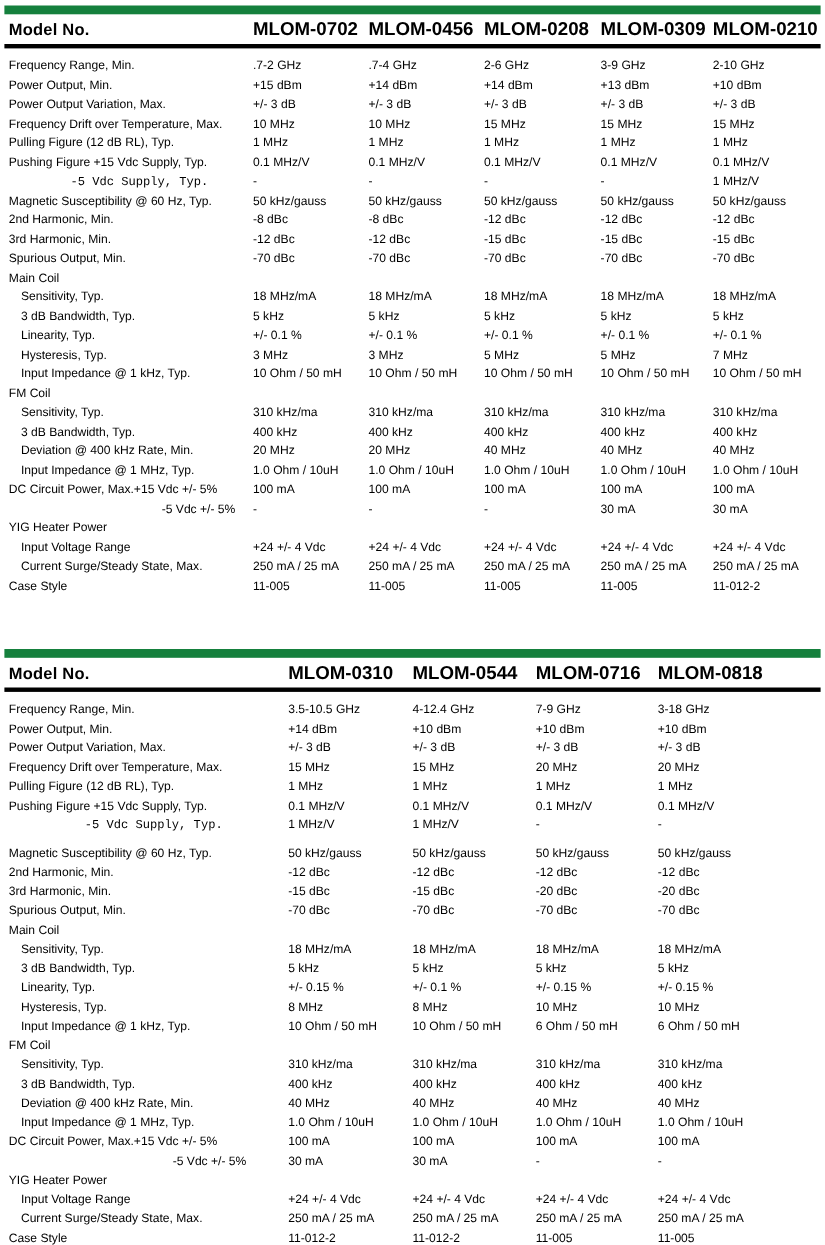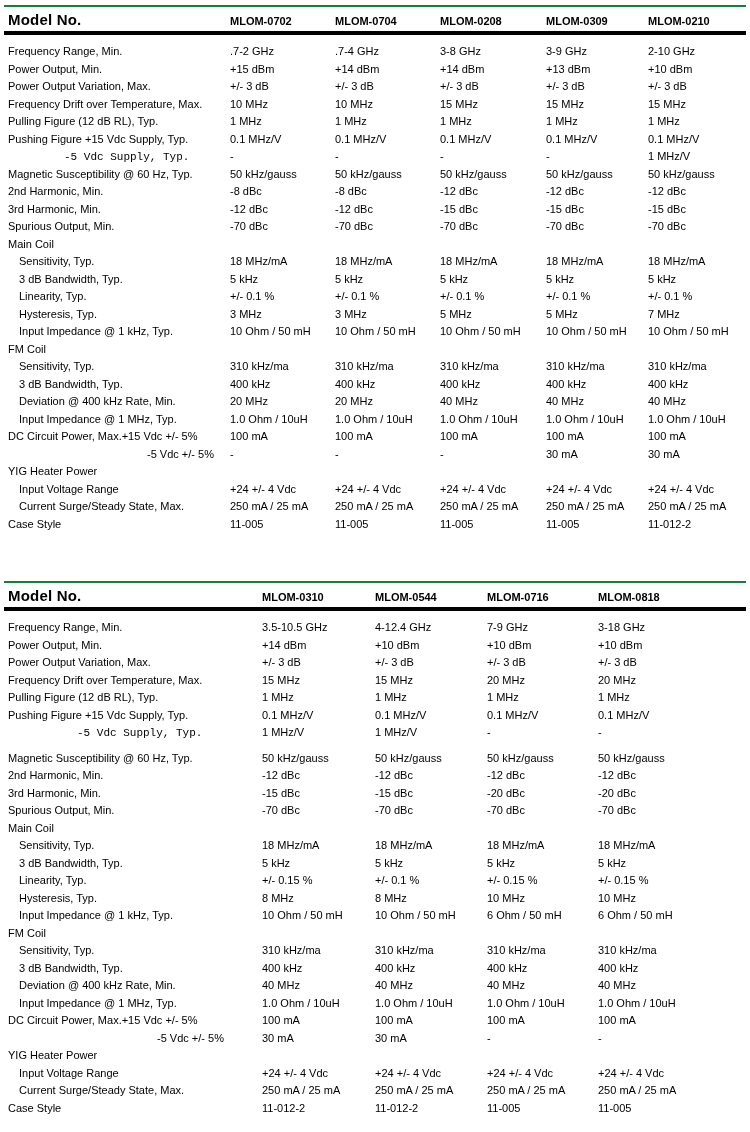--- a/index.html
+++ b/index.html
@@ -6,58 +6,58 @@
   body{
     width:750px;height:1132px;background:#ffffff;color:#000;
     font-family:"Liberation Sans","DejaVu Sans",sans-serif;font-size:11px;
     overflow:hidden;
   }
   .page{padding:5px 4px 0 4px;}
   .spec-table{width:742px;}
   .spec-table.t2{margin-top:48px;}
   .thead{
     display:grid;align-items:baseline;
-    border-top:2px solid #15803d;border-bottom:4px solid #000;
+    border-top:8px solid #15803d;border-bottom:4px solid #000;
     padding:4px 0 3px 4px;
   }
   .t1 .thead,.t1 .row{grid-template-columns:222px 105px 105px 106px 102px 1fr;}
   .t2 .thead,.t2 .row{grid-template-columns:254px 113px 112px 111px 1fr;}
   .model-no{font-size:15px;font-weight:700;letter-spacing:.2px;}
-  .model-cell{font-size:11px;font-weight:700;}
+  .model-cell{font-size:17px;font-weight:700;}
   .tbody{padding-top:8px;}
   .row{display:grid;height:17.5px;line-height:17.5px;padding-left:4px;align-items:baseline;}
   .row.spacer{height:8px;}
   .lab,.val{white-space:nowrap;}
   .row.ind1 > .lab{padding-left:11px;}
   .row.ind2 > .lab{padding-left:56px;font-family:Liberation Mono, monospace;}
   .t2 .row.ind2 > .lab{padding-left:69px;}
   .row.ind3 > .lab{padding-left:139px;}
   .t2 .row.ind3 > .lab{padding-left:149px;}
 </style>
 </head>
 <body>
 
 <div class="page">
 
   <section class="spec-table t1">
     <header class="thead">
       <div class="model-no">Model No.</div>
 
     <div class="model-cell">MLOM-0702</div>
-        <div class="model-cell">MLOM-0704</div>
+        <div class="model-cell">MLOM-0456</div>
         <div class="model-cell">MLOM-0208</div>
         <div class="model-cell">MLOM-0309</div>
         <div class="model-cell">MLOM-0210</div>
       </header>
     <div class="tbody">
         <div class="row">
           <div class="lab">Frequency Range, Min.</div>
           <div class="val">.7-2 GHz</div>
           <div class="val">.7-4 GHz</div>
-          <div class="val">3-8 GHz</div>
+          <div class="val">2-6 GHz</div>
           <div class="val">3-9 GHz</div>
           <div class="val">2-10 GHz</div>
         </div>
         <div class="row">
           <div class="lab">Power Output, Min.</div>
           <div class="val">+15 dBm</div>
           <div class="val">+14 dBm</div>
           <div class="val">+14 dBm</div>
           <div class="val">+13 dBm</div>
           <div class="val">+10 dBm</div>

